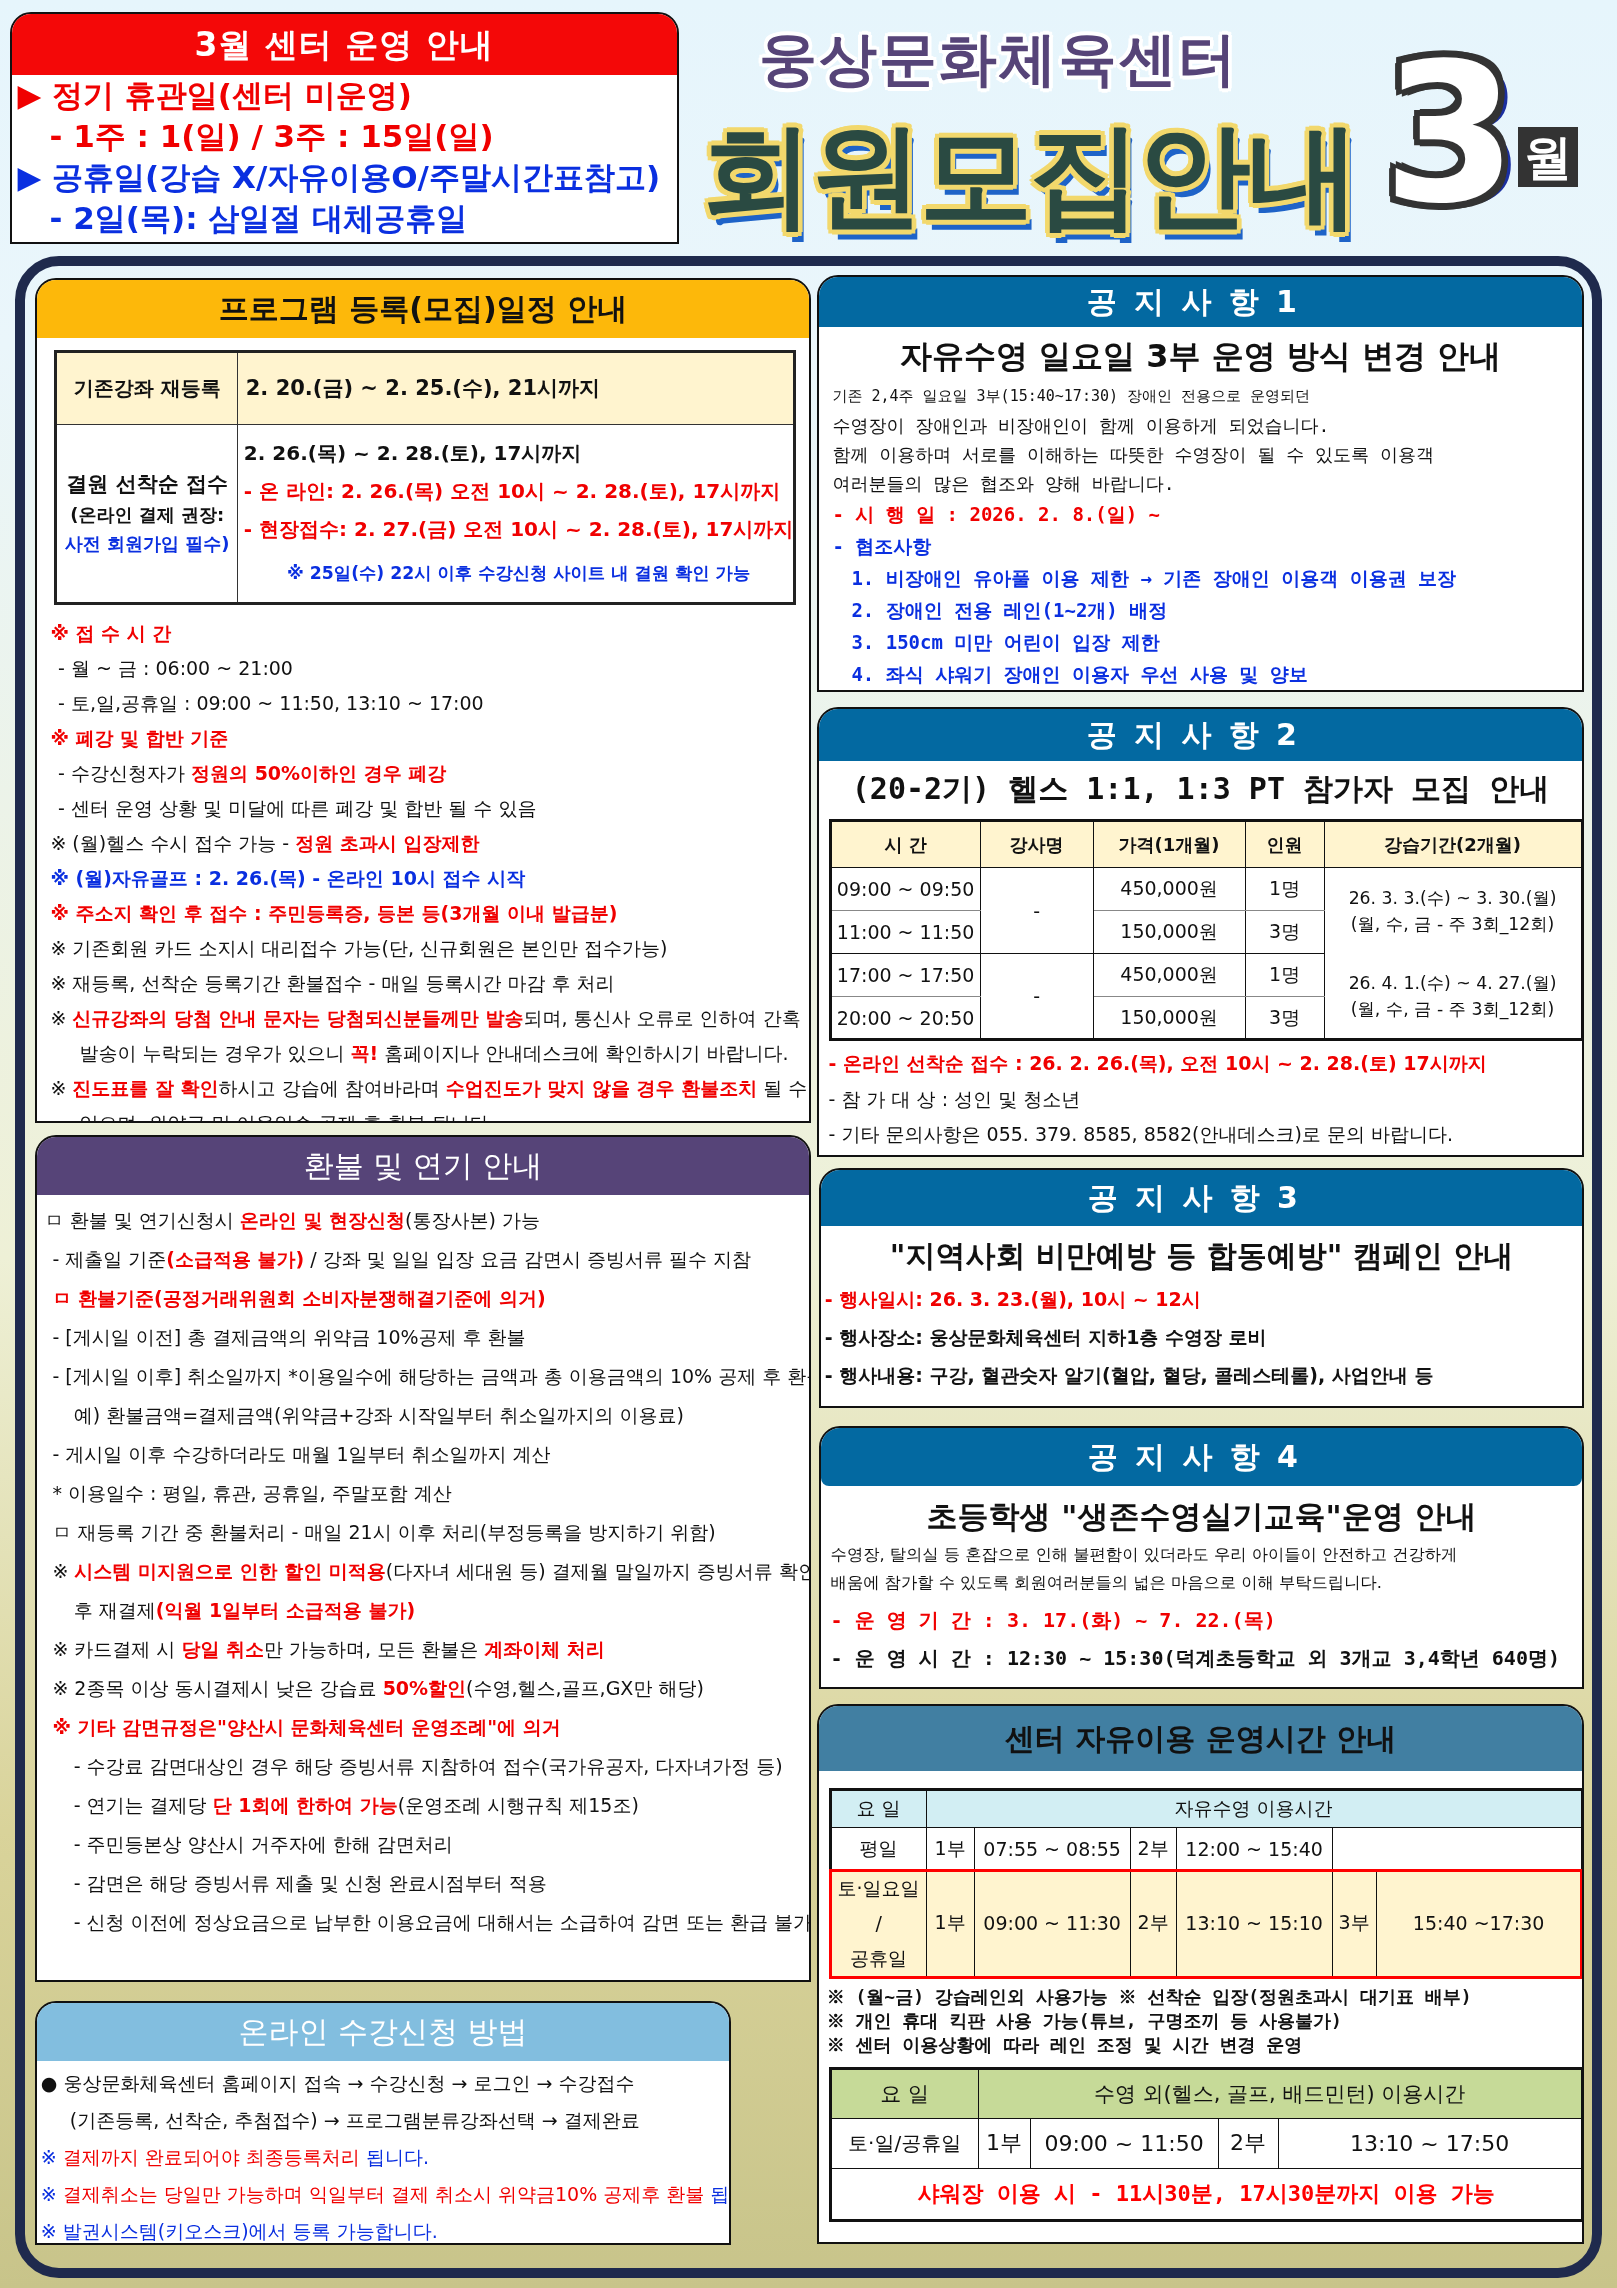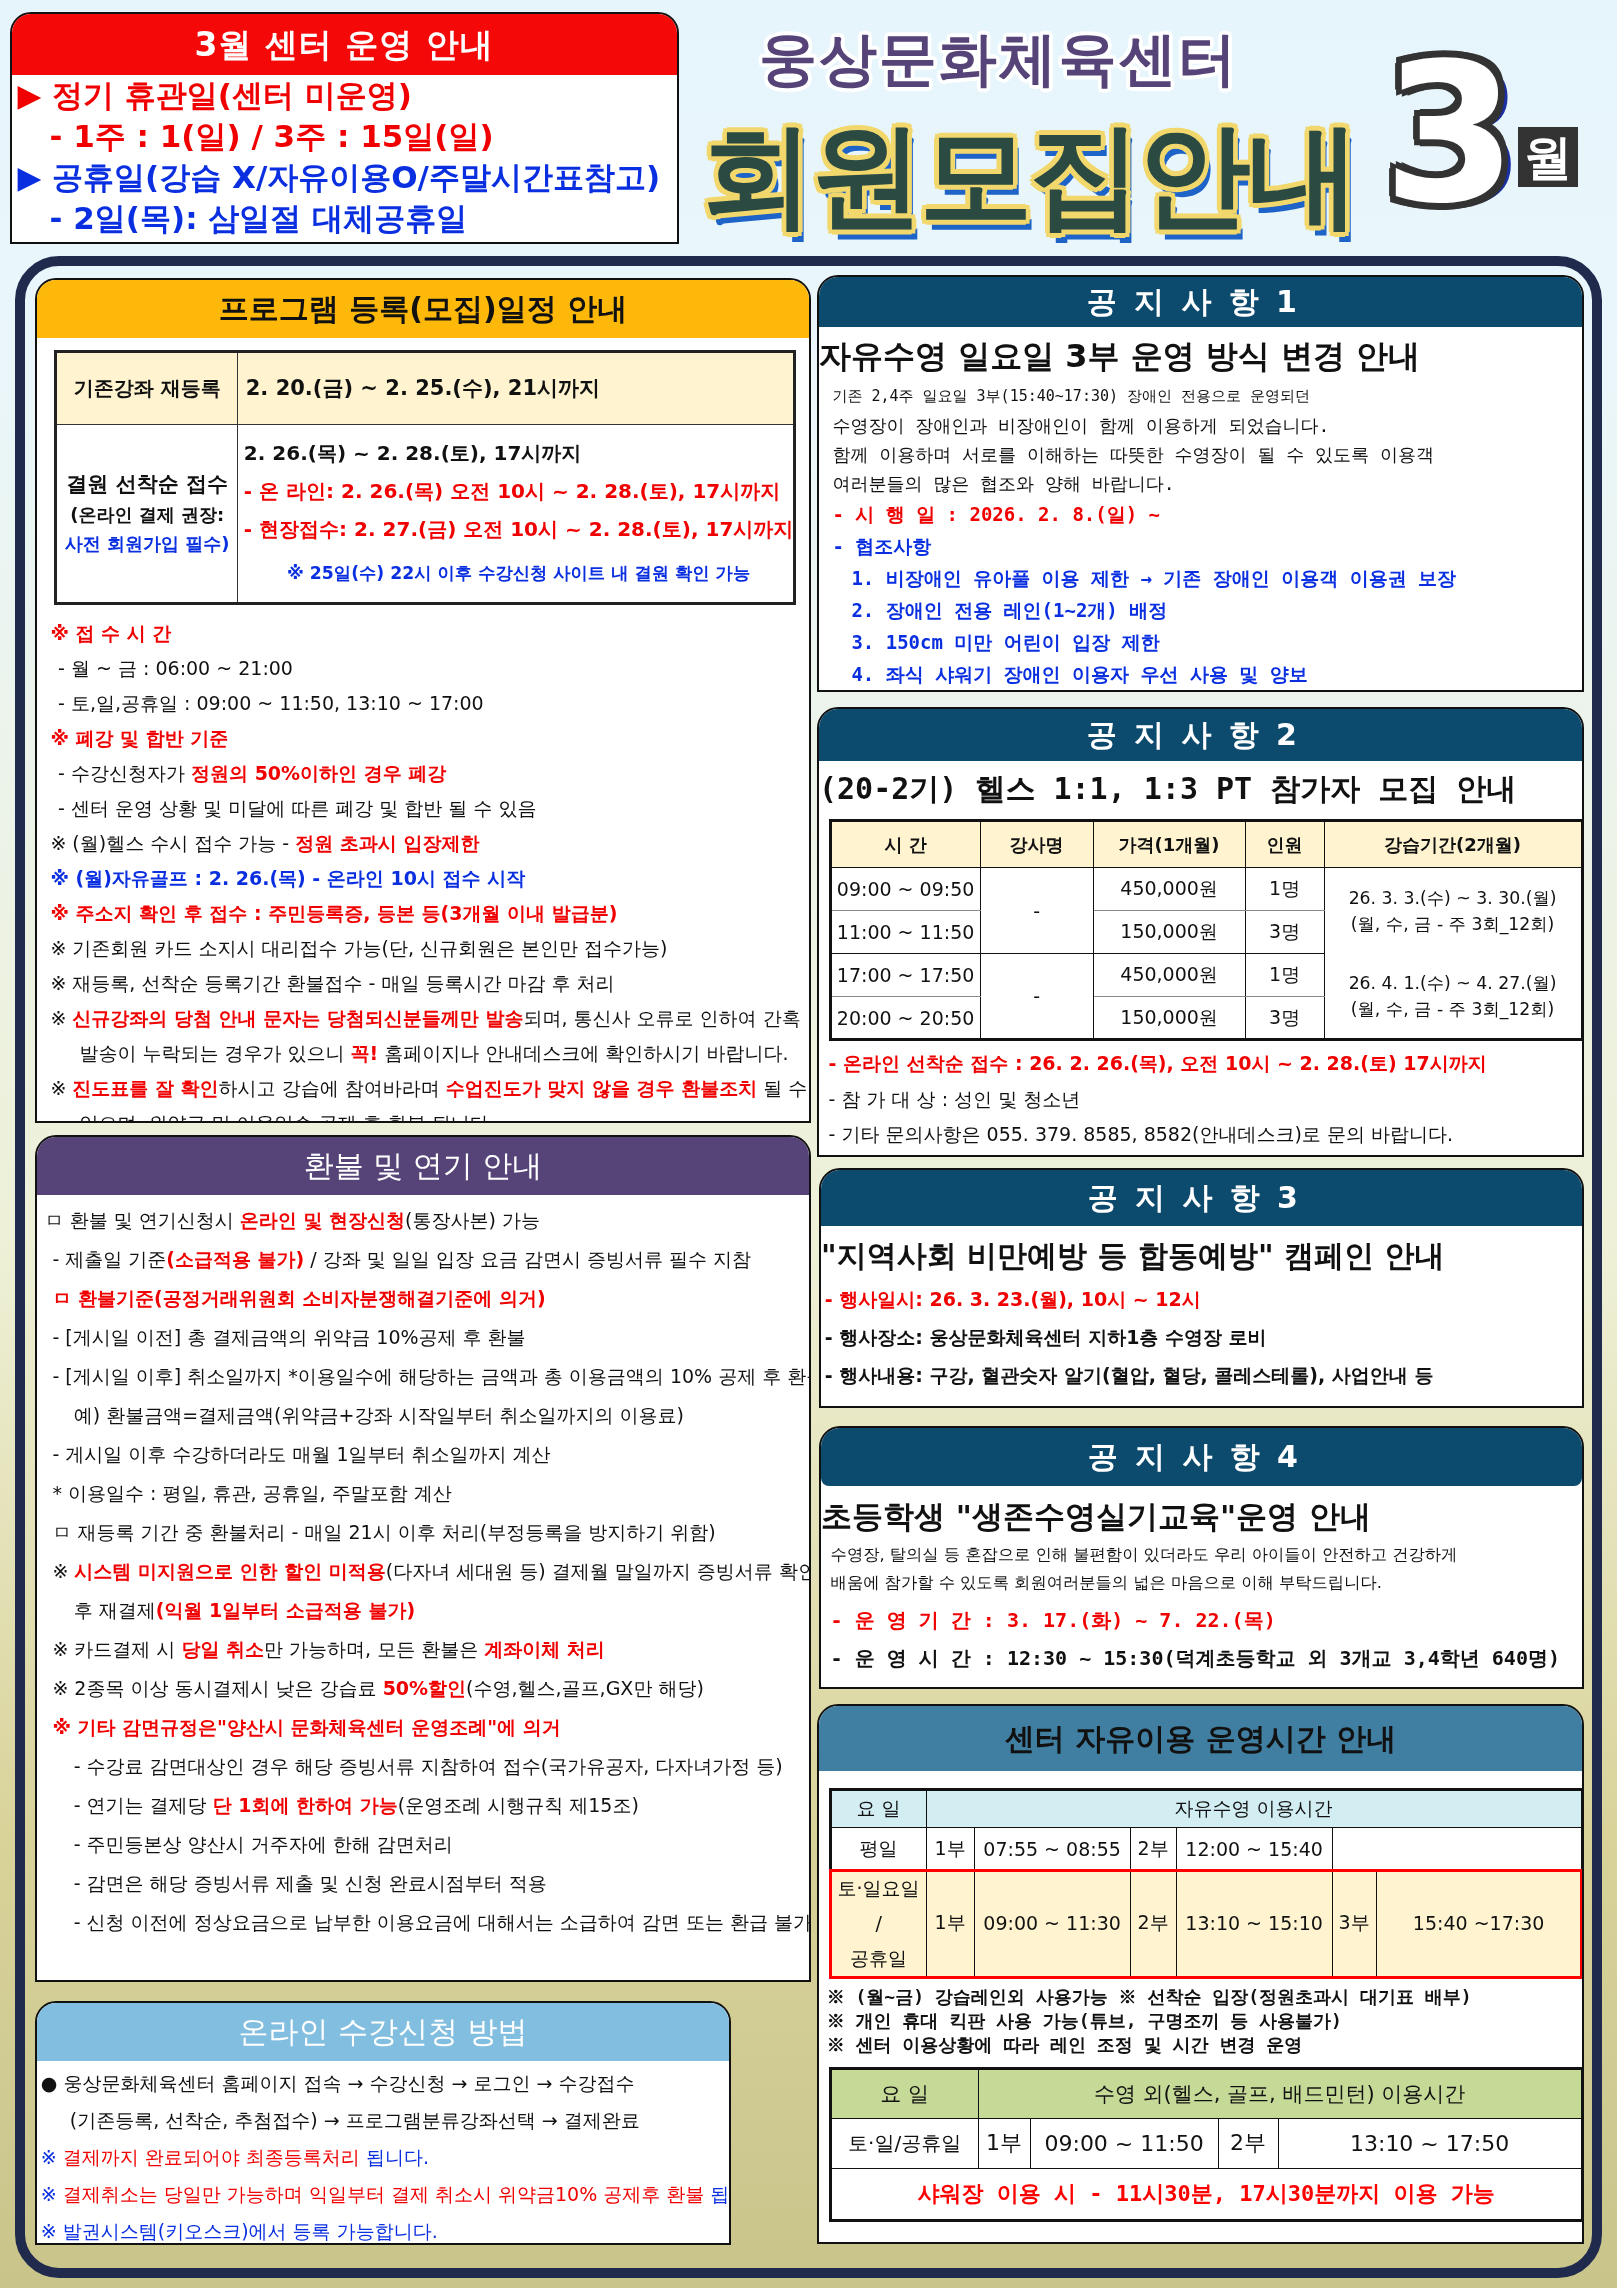--- a/index.html
+++ b/index.html
@@ -51,21 +51,21 @@
     position: absolute; left: 15.4px; top: 256px; width: 1587px; height: 2022px;
     border: 10.6px solid #1f2a4d; border-radius: 44px;
   }
 
   
   .panel { position: absolute; background: #fff; border: 2.9px solid #111; border-radius: 21px 21px 0 0; overflow: hidden; }
   .panel .phdr { height: 58px; line-height: 58px; text-align: center; font-size: 30px; font-weight: bold; }
   .phdr.orange { background: #fdb80a; color: #111; }
   .phdr.purple { background: #564478; color: #fff; font-weight: normal; }
   .phdr.lightblue { background: #82bedf; color: #fff; font-weight: normal; }
-  .phdr.red { background: #0c4a6e; color: #fff; letter-spacing: 17.3px; color:#fff; }
+  .phdr.red { background: #0369a1; color: #fff; letter-spacing: 17.3px; color:#fff; }
   .phdr.steel { background: #417fa2; color: #111; }
 
   
   .reg-table { margin: 11.5px 17.3px 0 17.3px; border: 3.8px solid #222; border-collapse: collapse; width: 742px; }
   .reg-table td { border: 1.9px solid #333; font-size: 20px; vertical-align: middle; }
   .reg-table .k { width: 202px; text-align: center; font-weight: bold; }
   .reg-table .row1 td { background: #fff4cf; height: 73px; }
   .reg-table .row1 .v { padding-left: 7.7px; font-size: 21px; font-weight: bold; }
   .reg-table .row2 td { height: 179px; }
   .reg-table .v2 div { padding-left: 5.8px; font-size: 20px; font-weight: bold; line-height: 38px; white-space: nowrap; }
@@ -73,21 +73,21 @@
 
   .list { padding: 11.5px 0 0 13.4px; }
   .list .li { font-size: 19px; line-height: 35px; white-space: nowrap; }
   .list .ind { padding-left: 7.7px; }
   .list .ind2 { padding-left: 29px; }
 
   .refund .li { line-height: 39px; font-size: 19px; }
   .online .li { line-height: 37px; font-size: 19px; }
 
   
-  .notice-title { font-size: 32px; font-weight: bold; margin-top: 7.7px; white-space: nowrap; }
+  .notice-title { text-align: center; font-size: 32px; font-weight: bold; margin-top: 7.7px; white-space: nowrap; }
   .n-body { padding: 3.8px 13.4px 0 13.4px; font-family: "DejaVu Sans Mono", monospace; }
   .n-body .p { font-size: 20px; line-height: 29px; white-space: nowrap; }
   .n-body .hl { font-weight: bold; font-size: 21px; line-height: 32px; white-space: nowrap; font-family: "DejaVu Sans Mono", monospace; }
   .n-body .sub { padding-left: 19px; }
 
   .pt-table { margin: 9.6px 9.6px 0 9.6px; border: 3.8px solid #111; border-collapse: collapse; width: 755px; }
   .pt-table th { background: #fff4cf; border: 1.9px solid #111; height: 47px; font-size: 18px; font-weight: bold; }
   .pt-table td { border-left: 1.9px solid #111; border-right: 1.9px solid #111; text-align: center; font-size: 19px; height: 43px; }
   .pt-table tr.mid td.split { border-bottom: 1.9px solid #888; }
   .pt-table tr.grp-end td { border-bottom: 1.9px solid #111; }

